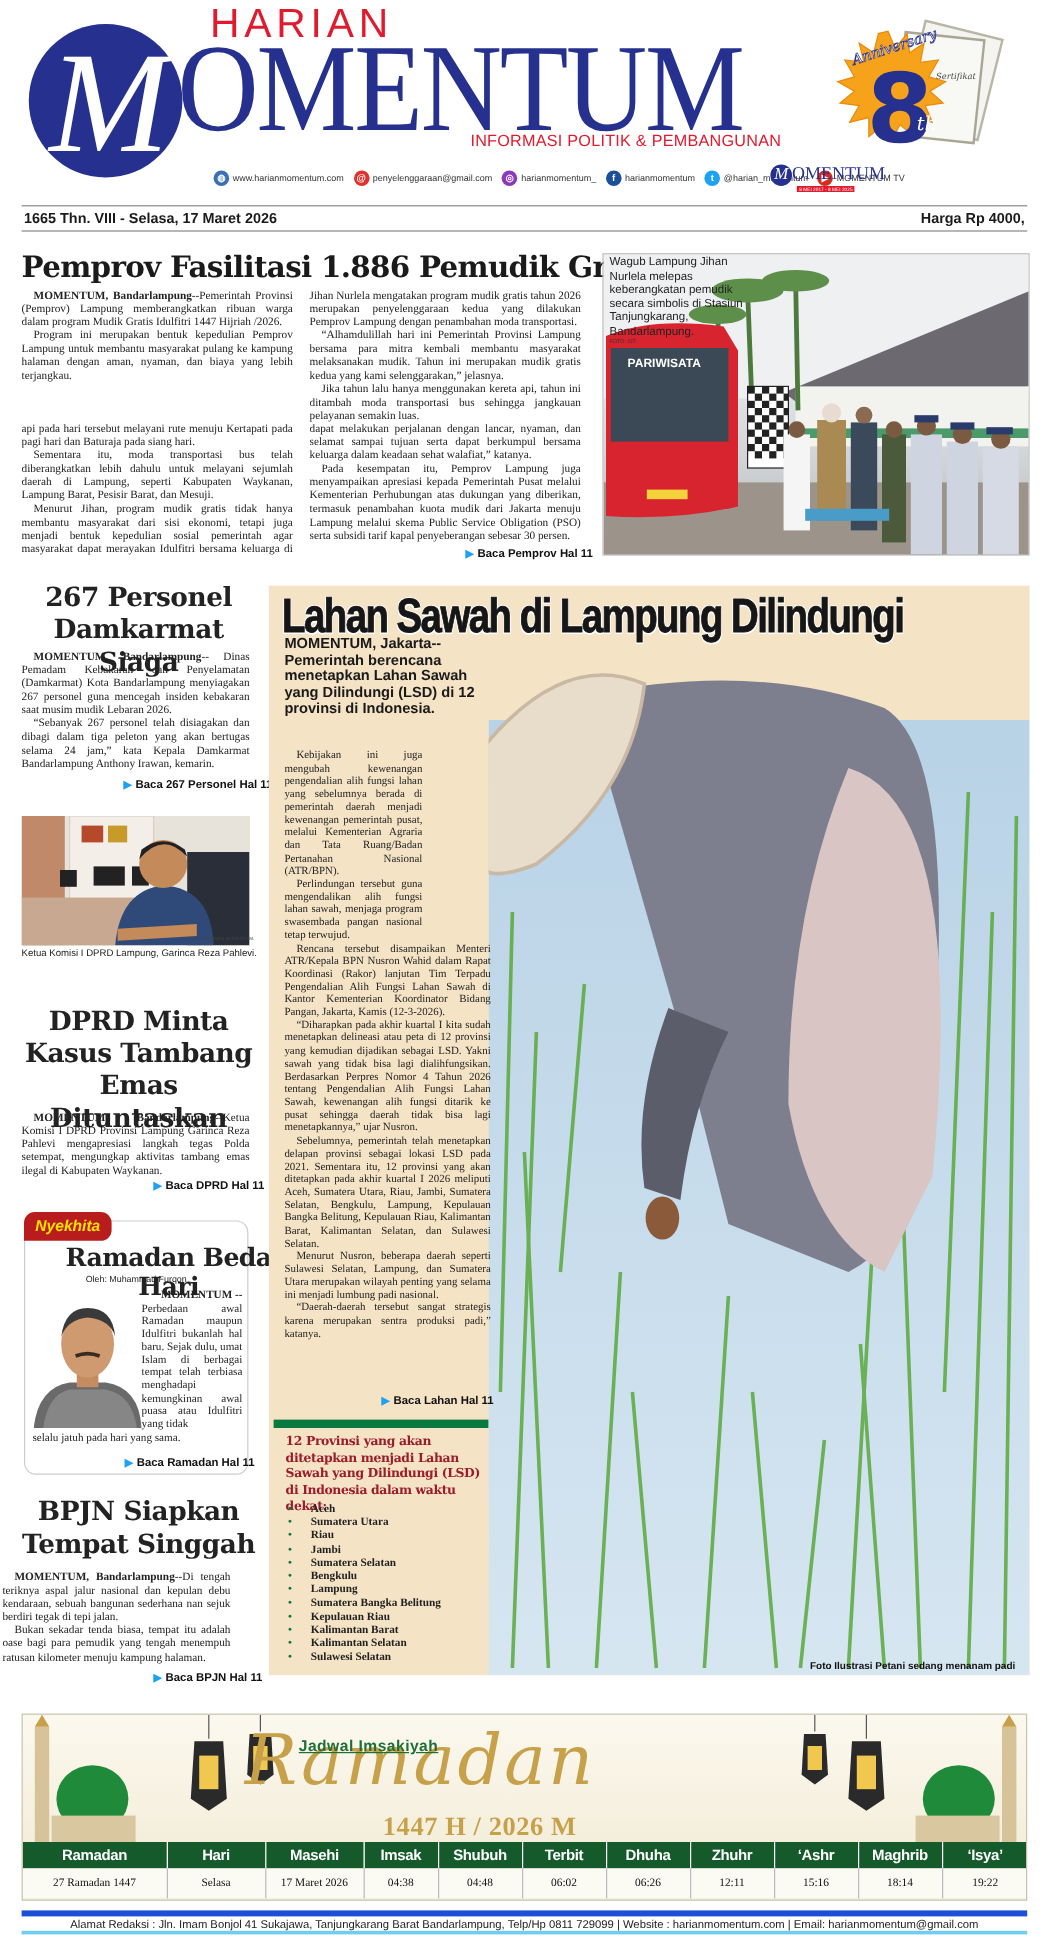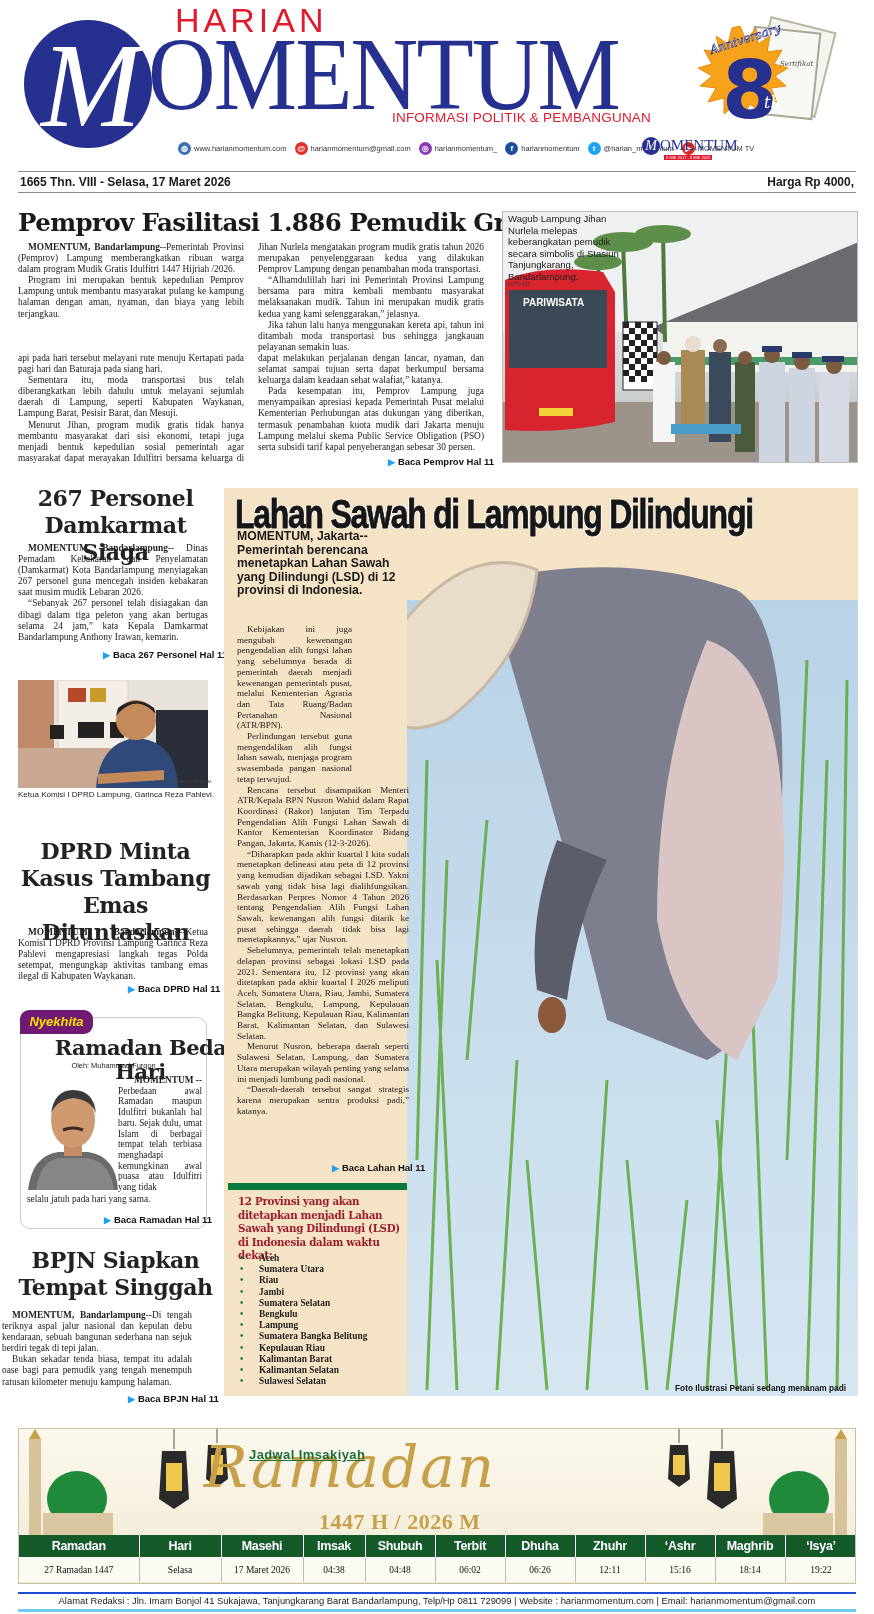--- a/index.html
+++ b/index.html
@@ -43,72 +43,72 @@
   #dam-baca { left: 103px; top: 649px; }
   #dprd-photo { left: 18px; top: 680px; width: 190px; height: 108px; overflow: hidden; background: #d8d0c4; }
   #dprd-credit { left: 155px; top: 780px; font-family:"Liberation Sans",sans-serif; font-size: 3.8px; color:#444; }
   #dprd-caption { left: 18px; top: 790px; width: 195px; font-family: "Liberation Sans", sans-serif; font-size: 8px; color: #222; white-space: nowrap; }
   #dprd-title { left: 18px; top: 838px; width: 195px; }
   #dprd-body { left: 18px; top: 927px; width: 190px; }
   #dprd-baca { left: 128px; top: 983px; }
 
   
   #nyek-box { left: 20px; top: 1017px; width: 187px; height: 212px; border: 1px solid #ccc; border-radius: 10px; }
-  #nyek-tag { left: 20px; top: 1010px; width: 73px; height: 24px; border-radius: 9px 9px 9px 0; background: #701a75; color: #f5e100; font-family: "Liberation Sans", sans-serif; font-weight: bold; font-style: italic; font-size: 13px; text-align: center; line-height: 24px; }
+  #nyek-tag { left: 20px; top: 1010px; width: 73px; height: 24px; border-radius: 9px 9px 9px 0; background: #b91c1c; color: #f5e100; font-family: "Liberation Sans", sans-serif; font-weight: bold; font-style: italic; font-size: 13px; text-align: center; line-height: 24px; }
   #nyek-title { left: 22px; top: 1036px; width: 183px; font-size: 21px; line-height: 24px; text-align: center; font-family: "DejaVu Serif", serif; color:#222; letter-spacing: -0.5px; margin-left: 27px; }
   #nyek-author { left: 22px; top: 1061px; width: 183px; text-align: center; font-family: "Liberation Sans", sans-serif; font-size: 7.4px; color:#222; }
   #nyek-photo { left: 28px; top: 1078px; width: 90px; height: 112px; }
   #nyek-body { left: 118px; top: 1075px; width: 84px; font-size: 9.3px; line-height: 10.7px; }
   #nyek-body2 { left: 27px; top: 1194px; width: 178px; font-family:"Liberation Serif",serif; font-size: 9.3px; color:#222; }
   #nyek-baca { left: 104px; top: 1214px; }
 
   #bpjn-title { left: 18px; top: 1247px; width: 195px; }
   #bpjn-body { left: 2px; top: 1310px; width: 190px; }
   #bpjn-baca { left: 128px; top: 1393px; }
 
   
   #feature-bg { left: 224px; top: 488px; width: 634px; height: 908px; background: #f5e3c5; }
   #feature-photo { left: 407px; top: 560px; width: 451px; height: 836px; overflow: hidden; }
   #feature-title { left: 235px; top: 490px; font-family: "Liberation Sans", sans-serif; font-weight: bold; font-size: 40px; line-height: 48px; letter-spacing: -1.6px; color: #161616; transform: scaleX(0.8); transform-origin: left top; white-space: nowrap; -webkit-text-stroke: 0.8px #161616; text-shadow: 1px 1px 0 #fff, -1px -1px 0 #fff, 1px -1px 0 #fff, -1px 1px 0 #fff; }
   #feature-lede { left: 237px; top: 530px; width: 175px; font-family: "Liberation Sans", sans-serif; font-weight: bold; font-size: 12.2px; line-height: 13.6px; color: #1a1a1a; }
   #feature-body { left: 237px; top: 624px; width: 172px; font-size: 9.1px; line-height: 10.7px; }
-  #feature-baca { left: 332px; top: 1162px; }
+  #feature-baca { left: 318px; top: 1162px; }
   #green-bar { left: 228px; top: 1183px; width: 179px; height: 7px; background: #087a3f; }
   #prov-title { left: 238px; top: 1195px; width: 170px; font-family: "DejaVu Serif", serif; font-size: 10.3px; line-height: 13.5px; color: #9b1c2b; font-weight: bold; letter-spacing: -0.3px; }
   #prov-list { left: 238px; top: 1253px; width: 170px; list-style: none; font-family: "Liberation Serif", serif; font-weight: bold; font-size: 9.4px; line-height: 11.2px; color: #222; }
   #prov-list li::before { content: "•"; color: #087a3f; display: inline-block; width: 19px; padding-left: 2px; }
   #feature-credit { left: 675px; top: 1383px; font-family: "Liberation Sans", sans-serif; font-weight: bold; font-size: 8.3px; color: #111; }
 
   
   #ram-banner { left: 18px; top: 1428px; width: 838px; height: 156px; border: 1px solid #c9c2a8; background: linear-gradient(180deg, #fbf8ee 0%, #f1ead3 100%); overflow: hidden; }
   #ram-sub { left: 230px; top: 18px; font-family: "Liberation Sans", sans-serif; font-weight: bold; font-size: 13px; color: #1c6f36; letter-spacing: 0.4px; text-decoration: underline; }
   #ram-main { left: 185px; top: 4px; font-family: "DejaVu Serif", serif; font-style: italic; font-size: 58px; color: #c7a04a; letter-spacing: 2px; }
   #ram-year { left: 300px; top: 80px; font-family: "Liberation Serif", serif; font-weight: bold; font-size: 22px; color: #c7a04a; letter-spacing: 0.5px; }
   #ram-table { left: 0; top: 106px; width: 838px; border-collapse: collapse; table-layout: fixed; }
   #ram-table th { background: #155a2b; color: #fff; font-family: "Liberation Sans", sans-serif; font-weight: bold; font-size: 12.5px; height: 22px; border-right: 1px solid #fff; transform-origin: center; letter-spacing: -0.3px; }
   #ram-table td { background: #fbfaf3; font-family: "Liberation Serif", serif; font-size: 9.5px; height: 25px; text-align: center; border-right: 1px solid #bbb; color: #111; }
-  #footer { left: 18px; top: 1592px; width: 838px; height: 20px; border-top: 2px solid #1d4ed8; border-bottom: 3px solid #6fcdf0; font-family: "Liberation Sans", sans-serif; font-size: 9.4px; text-align: center; line-height: 14px; color: #222; }
+  #footer { left: 18px; top: 1592px; width: 838px; height: 20px; border-top: 5px solid #1d4ed8; border-bottom: 3px solid #6fcdf0; font-family: "Liberation Sans", sans-serif; font-size: 9.4px; text-align: center; line-height: 14px; color: #222; }
 </style>
 </head>
 <body>
 
 <div class="abs" id="logo-circle"></div>
 <div class="abs" id="logo-m">M</div>
 <div class="abs sans" id="harian-word">HARIAN</div>
 <div class="abs" id="momentum-word">OMENTUM</div>
 <div class="abs sans" id="tagline">INFORMASI POLITIK &amp; PEMBANGUNAN</div>
 
 <div class="abs sans" id="social-row">
   <span class="soc">
       <span class="soc-ic" style="background:#3b6fb6">◍</span>
       <span>www.harianmomentum.com</span>
     </span>
   <span class="soc">
       <span class="soc-ic" style="background:#e0312c">@</span>
-      <span>harianmomentum@gmail.com</span>
+      <span>penyelenggaraan@gmail.com</span>
     </span>
   <span class="soc">
       <span class="soc-ic" style="background:#8a3ab9">◎</span>
       <span>harianmomentum_</span>
     </span>
   <span class="soc">
       <span class="soc-ic" style="background:#1b4f9c">f</span>
       <span>harianmomentum</span>
     </span>
   <span class="soc">

